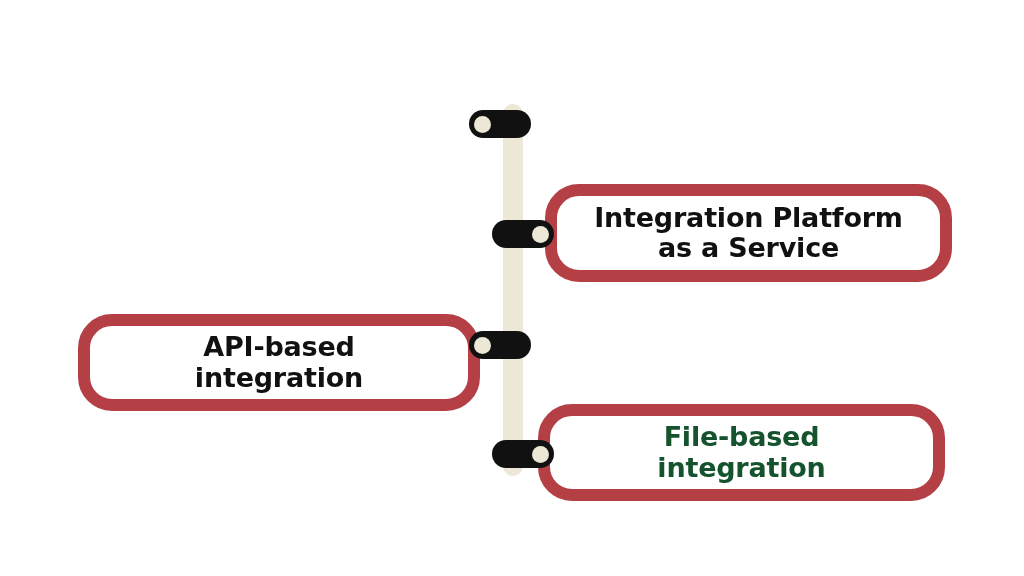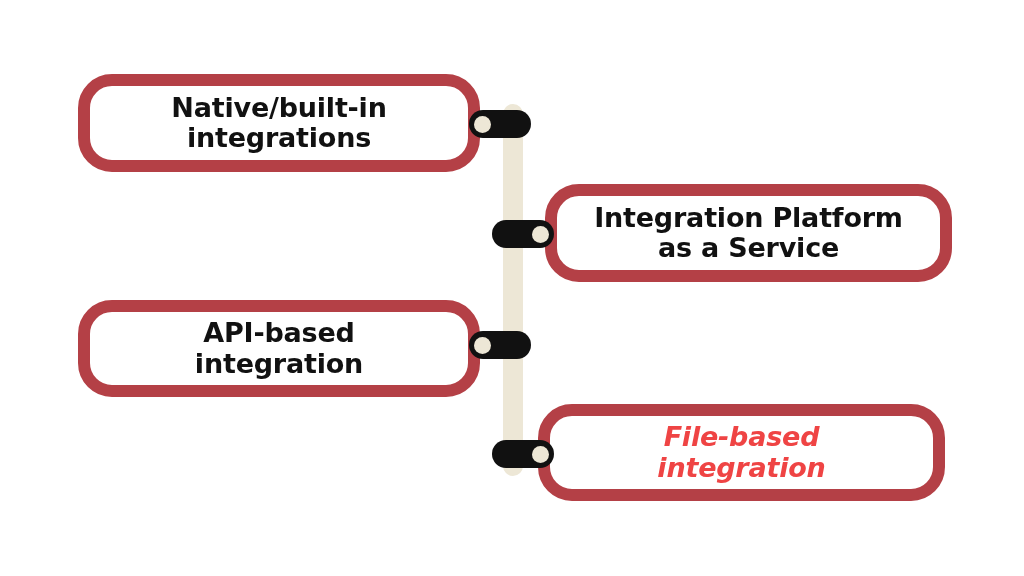--- a/index.html
+++ b/index.html
@@ -68,37 +68,33 @@
     background: #ede7d6;
   }
 </style>
 </head>
 <body style="background: rgb(255, 255, 255);">
 
 <div id="canvas" style="background: rgb(255, 255, 255);">
 
   <div class="spine" id="spine" style="left: 503px; top: 104px; width: 20px; height: 372px; background: rgb(237, 231, 214);"></div>
 
-  <div class="node" id="node-0" style="left: 78px; top: 74px; width: 402px; height: 98px; border-color: rgb(180, 64, 70); background: rgb(255, 255, 255);">
-    <span class="node-label" style="color: rgb(17, 17, 17);">Native/built-in
-integrations</span>
-  </div>
 
   <div class="node" id="node-1" style="left: 545px; top: 184px; width: 407px; height: 98px; border-color: rgb(180, 64, 70); background: rgb(255, 255, 255);">
     <span class="node-label" style="color: rgb(17, 17, 17);">Integration Platform
 as a Service</span>
   </div>
 
-  <div class="node" id="node-2" style="left: 78px; top: 300px; width: 402px; height: 97px; border-color: rgb(180, 64, 70); background: rgb(255, 255, 255);">
+  <div class="node" id="node-2" style="left: 78px; top: 314px; width: 402px; height: 97px; border-color: rgb(180, 64, 70); background: rgb(255, 255, 255);">
     <span class="node-label" style="color: rgb(17, 17, 17);">API-based
 integration</span>
   </div>
 
   <div class="node" id="node-3" style="left: 538px; top: 404px; width: 407px; height: 97px; border-color: rgb(180, 64, 70); background: rgb(255, 255, 255);">
-    <span class="node-label" style="color: #ef4444; font-style: italic;">File-based
+    <span class="node-label" style="color: #14532d;">File-based
 integration</span>
   </div>
 
   <div class="connector left-dot" id="connector-0" style="left: 469px; top: 110px; width: 57px; background: rgb(17, 17, 17);">
     <span class="dot" style="background: rgb(237, 231, 214);"></span>
   </div>
   <div class="connector right-dot" id="connector-1" style="left: 492px; top: 220px; width: 57px; background: rgb(17, 17, 17);">
     <span class="dot" style="background: rgb(237, 231, 214);"></span>
   </div>
   <div class="connector left-dot" id="connector-2" style="left: 469px; top: 331px; width: 57px; background: rgb(17, 17, 17);">

